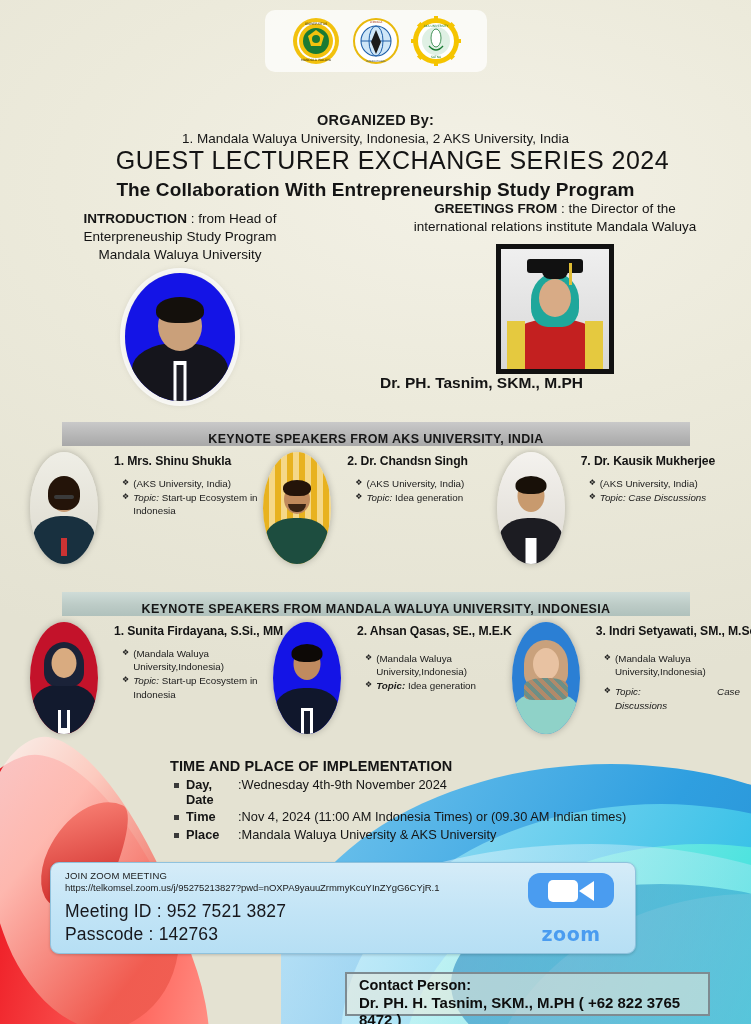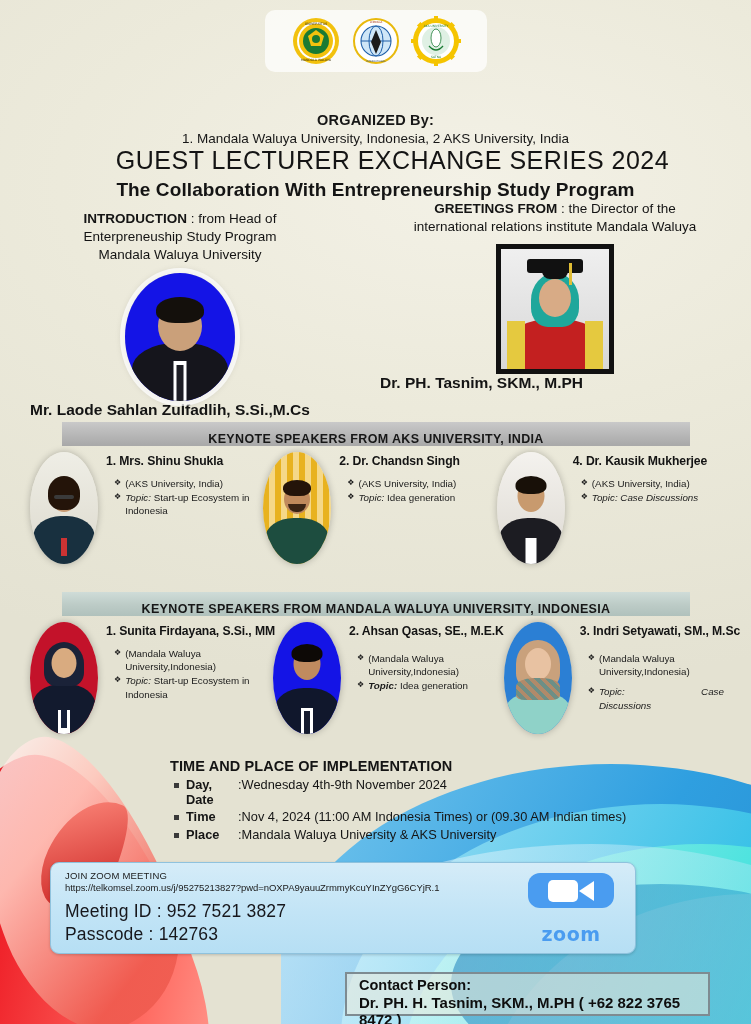--- a/index.html
+++ b/index.html
@@ -84,21 +84,21 @@
   .bar{position:absolute;left:62px;width:628px;height:24px;
        display:flex;align-items:flex-end;justify-content:center;}
   .bar span{font-size:12.5px;font-weight:bold;letter-spacing:.35px;color:#171717;}
   .bar.gray{top:422px;background:linear-gradient(180deg,#c9c9c9 0%,#b8b8b8 50%,#a8a8a8 100%);}
   .bar.teal{top:592px;background:linear-gradient(180deg,#cfdcd8 0%,#bccbc6 55%,#b0c1bc 100%);}
 
   
   .srow{position:absolute;left:30px;width:700px;display:flex;}
   .srow.r1{top:452px;}
   .srow.r2{top:622px;}
-  .sp{display:flex;gap:8px;width:243px;}
+  .sp{display:flex;gap:16px;width:243px;}
   .sp .pic{width:68px;height:112px;border-radius:50%;overflow:hidden;flex:0 0 68px;position:relative;
            box-shadow:0 0 7px rgba(0,0,0,.25);}
   .sp .info{flex:1;padding-top:2px;}
   .sp .sname{font-size:12.2px;font-weight:bold;color:#141414;letter-spacing:-.1px;white-space:nowrap;}
   .sp .bullets{margin-top:9px;padding-left:8px;}
   .sp .bl{display:flex;gap:4px;font-size:9.8px;color:#1b1b1b;line-height:1.35;margin-bottom:1px;}
   .sp .dia{flex:0 0 7px;font-size:8px;line-height:1.6;color:#1b1b1b;}
   .sp .bl i{font-style:italic;}
   .sp .bl em{font-style:italic;font-weight:bold;}
   .spread{display:flex;justify-content:space-between;width:125px;}
@@ -237,21 +237,20 @@
     <div class="photo-oval">
       <div class="ph">
         <div class="bg" style="background:#1414e6;"></div>
         <div class="body" style="bottom:0;width:96px;height:58px;background:#15151c;"></div>
         <div class="head" style="top:28px;width:44px;height:50px;background:#caa07a;"></div>
         <div class="hair" style="top:24px;width:48px;height:26px;background:#14100c;"></div>
         <div style="position:absolute;left:50%;transform:translateX(-50%);bottom:0;width:13px;height:40px;background:#fff;"></div>
         <div style="position:absolute;left:50%;transform:translateX(-50%);bottom:0;width:7px;height:36px;background:#1d1d24;"></div>
       </div>
     </div>
-    <div class="name-big">Mr. Laode Sahlan Zulfadlih,  S.Si.,M.Cs</div>
   </div>
 
   <div class="greet">
     <div class="hdr">
       <b>GREETINGS FROM</b><span> : the Director of the</span><br>
       <span>international relations institute Mandala Waluya</span>
     </div>
     <div class="photo-rect">
       <div class="ph">
         <div class="bg" style="background:linear-gradient(180deg,#efefef,#d7d7d7);"></div>
@@ -329,21 +328,21 @@
       <div class="pic">
         <div class="ph">
           <div class="bg" style="background:linear-gradient(180deg,#f4f2ee,#ddd9d2);"></div>
           <div class="body" style="bottom:0;width:64px;height:46px;background:#1c1c22;"></div>
           <div class="head" style="top:28px;width:27px;height:32px;background:#c89a6e;"></div>
           <div class="hair" style="top:24px;width:31px;height:18px;background:#181008;"></div>
           <div style="position:absolute;left:50%;transform:translateX(-50%);bottom:0;width:11px;height:26px;background:#fff;"></div>
         </div>
       </div>
       <div class="info">
-        <div class="sname">4. Dr. Kausik Mukherjee</div>
+        <div class="sname">7. Dr. Kausik Mukherjee</div>
         <div class="bullets">
           <div class="bl">
               <span class="dia">❖</span>
               <span>(AKS University, India)</span>
             </div>
           <div class="bl">
               <span class="dia">❖</span>
               <span><i>Topic:</i><i> Case Discussions</i></span>
             </div>
         </div>

